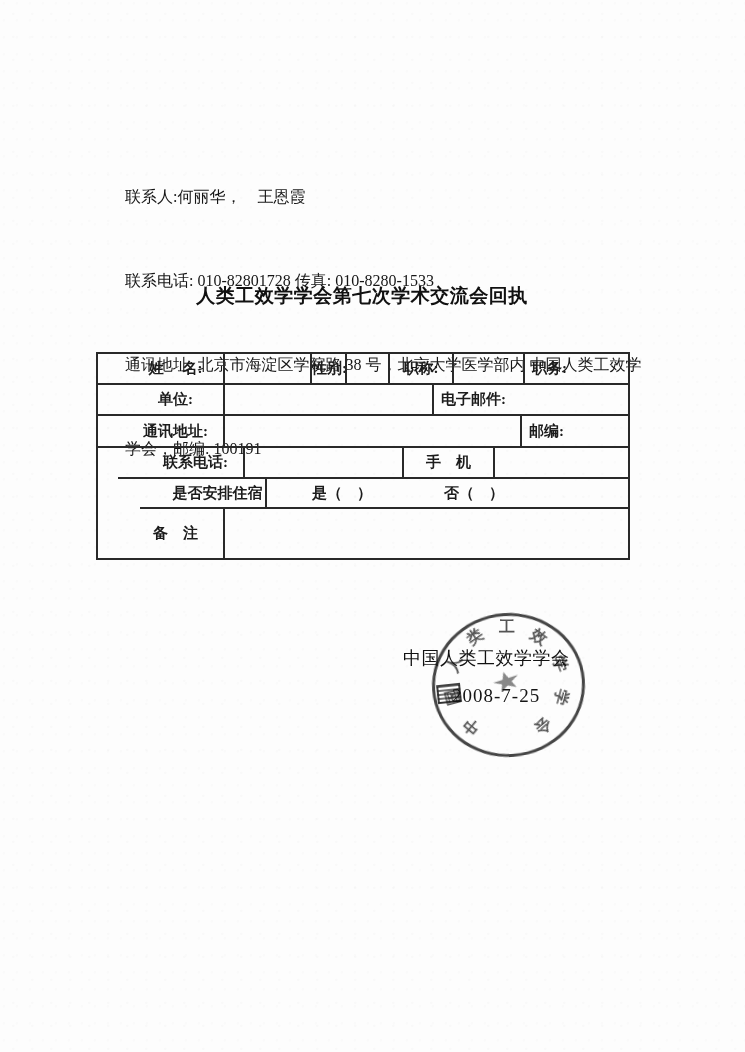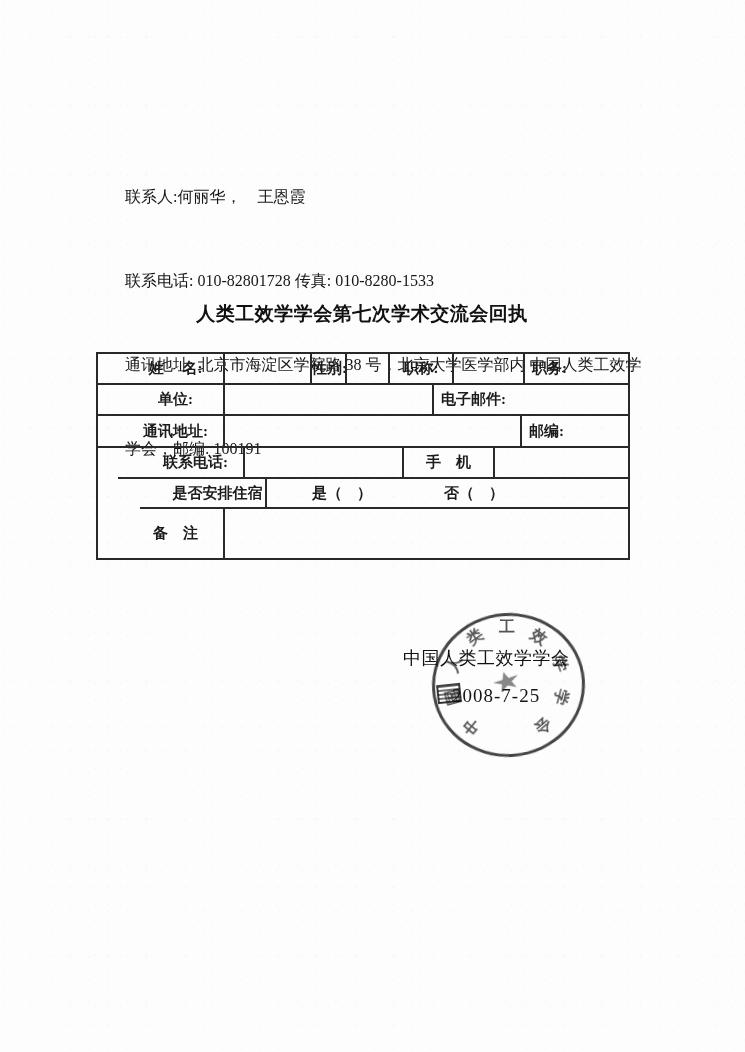--- a/index.html
+++ b/index.html
@@ -28,21 +28,21 @@
     top: 127px;
     font-size: 16px;
     line-height: 28px;
     white-space: pre;
     color: #161616;
   }
 
   
   .doc-title {
     position: absolute;
-    top: 301px;
+    top: 283px;
     left: 0;
     width: 724px;
     text-align: center;
     font-family: "Liberation Sans", sans-serif;
     font-weight: bold;
     font-size: 19px;
     letter-spacing: 0.5px;
     color: #111;
   }
 

